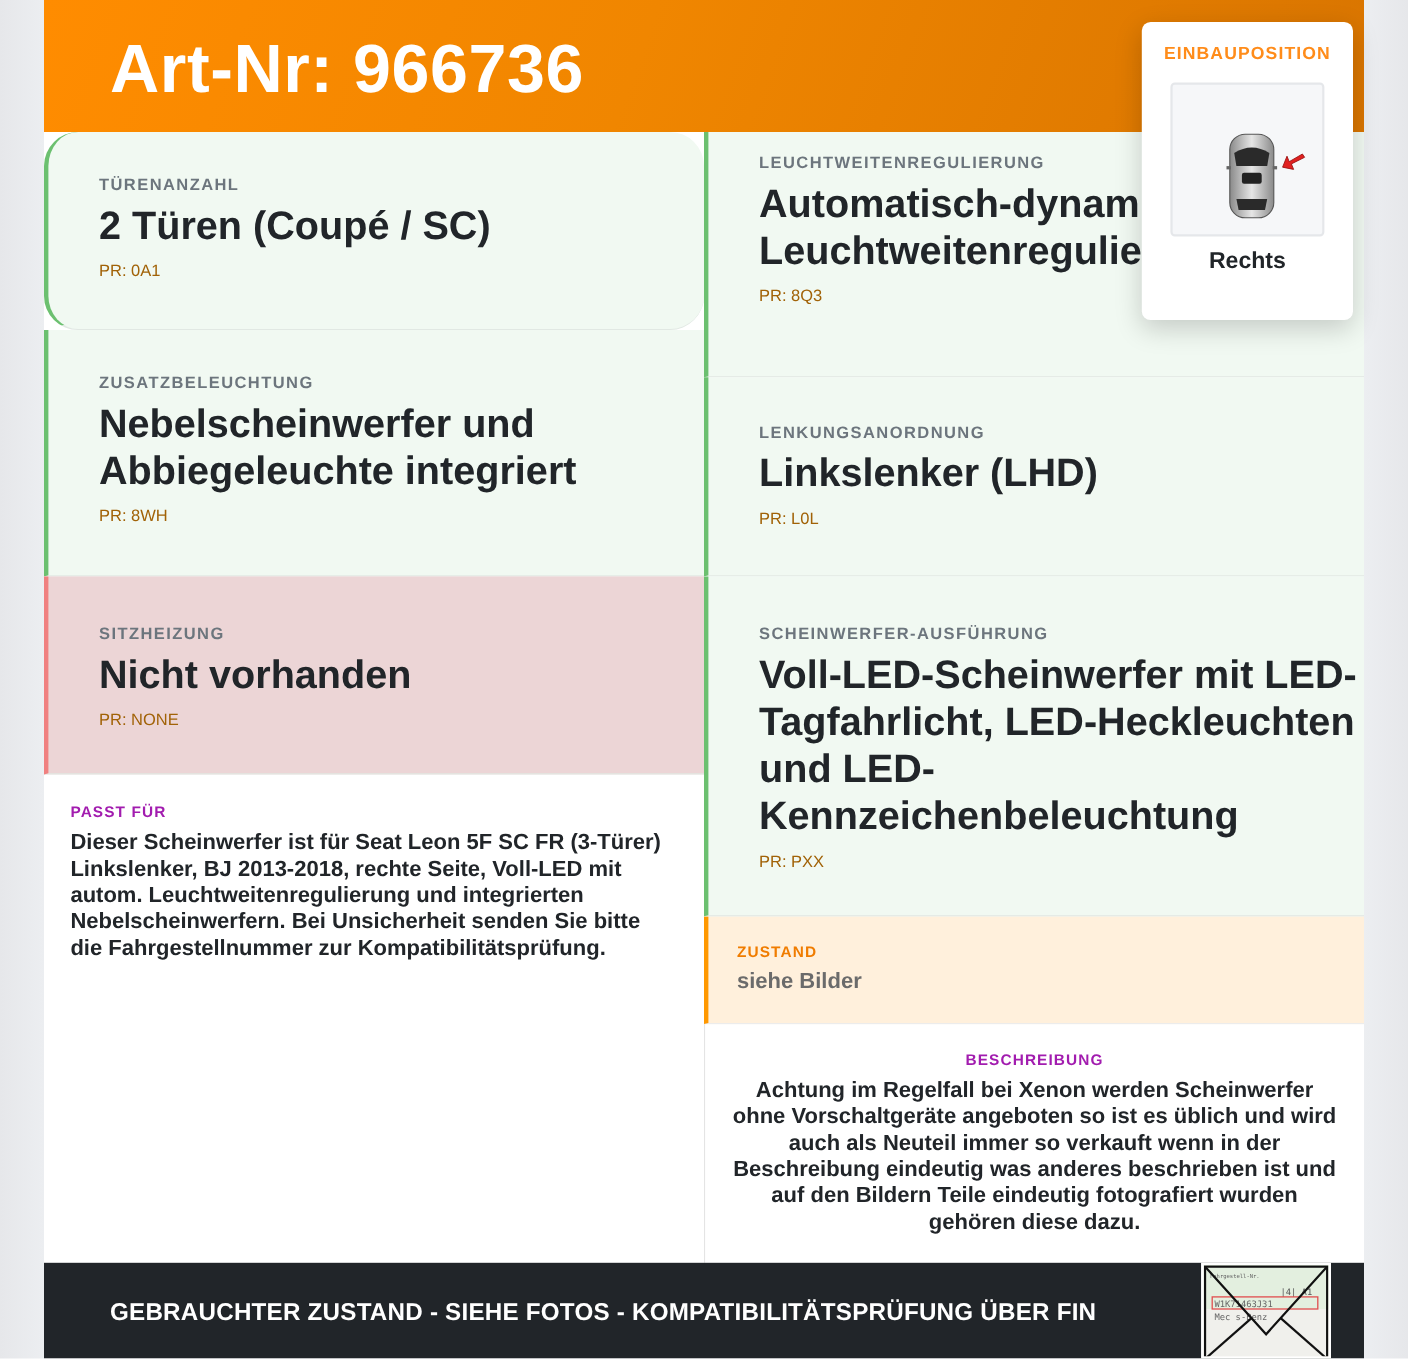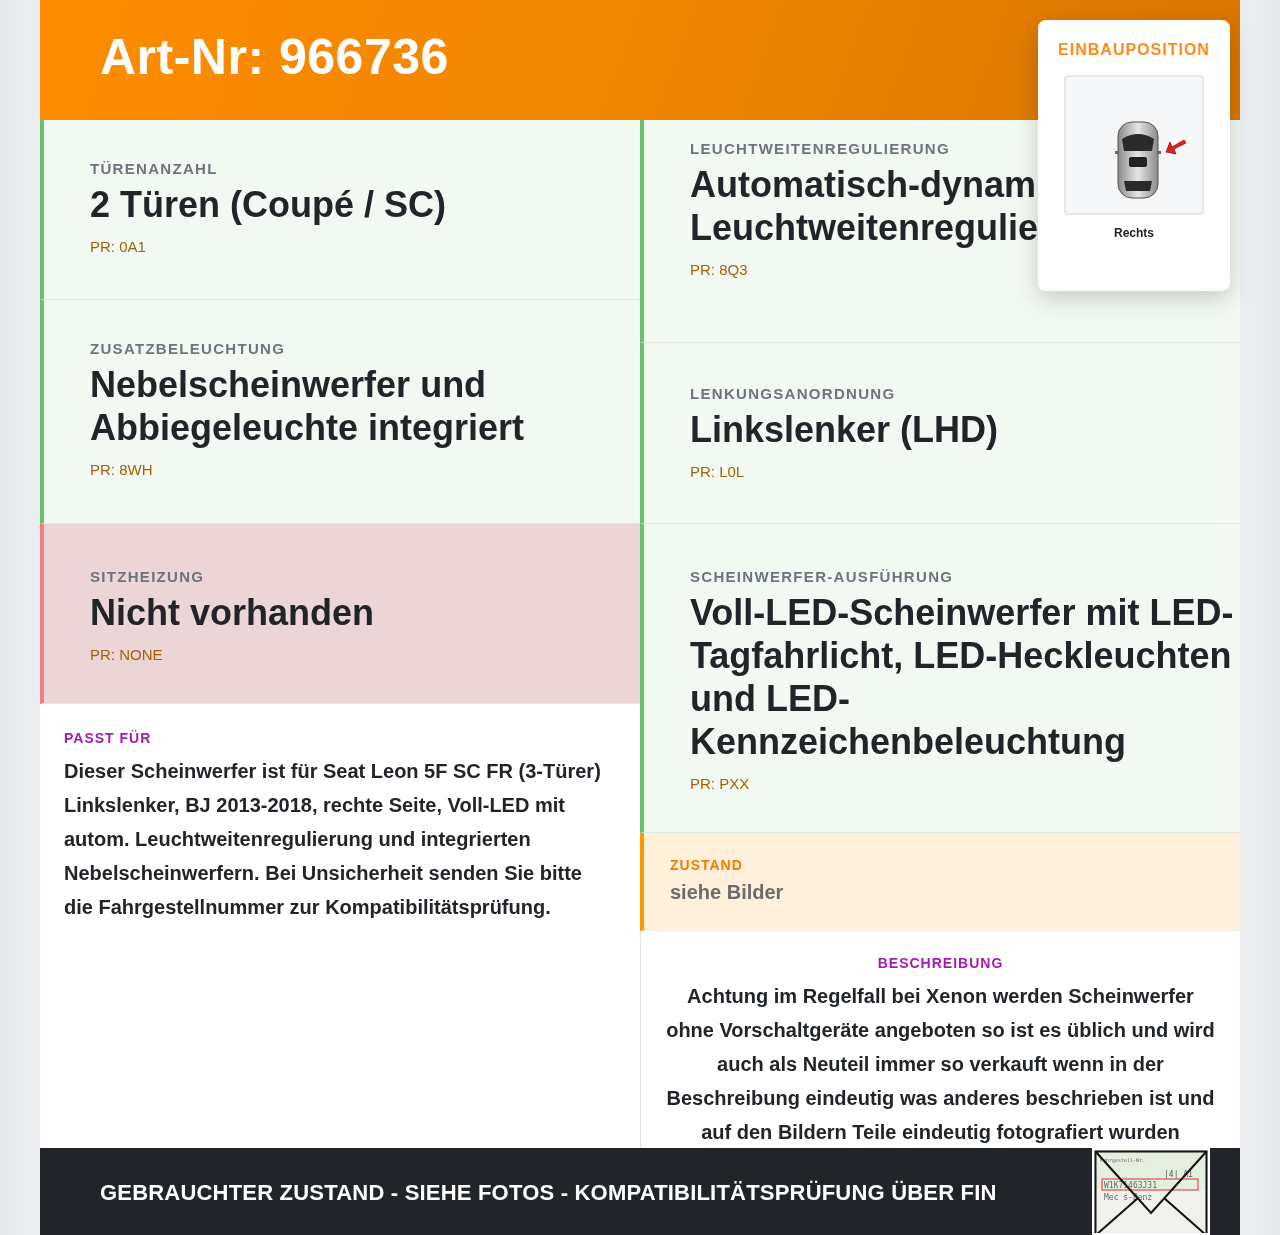--- a/index.html
+++ b/index.html
@@ -13,50 +13,50 @@
   .page {
     position: absolute; left: 40px; top: 0; width: 1200px; height: 1235px;
     background: #ffffff;
   }
   .header {
     position: absolute; left: 0; top: 0; width: 1200px; height: 120px;
     background: linear-gradient(110deg, #ff8c00 0%, #f08600 45%, #d97500 100%);
   }
   .header-title {
     position: absolute; left: 60px; top: 28px;
-    font-size: 50px; font-weight: 700; color: #ffffff; letter-spacing: 0.5px;
+    font-size: 62px; font-weight: 700; color: #ffffff; letter-spacing: 0.5px;
   }
   .col { position: absolute; top: 120px; width: 600px; }
   .col-left { left: 0; }
   .col-right { left: 600px; }
   .cell {
     position: relative; width: 600px;
     border-bottom: 1px solid #e1e8e3;
     padding-left: 46px;
   }
   .cell.ok { background: #f1f9f2; border-left: 4px solid #6cc070; }
   .cell.bad { background: #ecd5d6; border-left: 4px solid #f08080; }
   .cell-label {
     font-size: 15px; font-weight: 700; letter-spacing: 1.3px; color: #6c757d;
     text-transform: uppercase;
   }
   .cell-value {
     font-size: 36px; font-weight: 700; color: #212529; line-height: 43px;
     margin-top: 6px;
   }
   .cell-pr { font-size: 15px; color: #a16207; margin-top: 12px; }
-  .c1 { height: 180px; padding-top: 40px; }
+  .c1 { height: 180px; padding-top: 40px; border-radius: 31px; }
   .c2 { height: 224px; padding-top: 40px; }
   .c3 { height: 180px; padding-top: 44px; }
   .r1 { height: 223px; padding-top: 20px; }
   .r2 { height: 181px; padding-top: 42px; }
   .r3 { height: 309px; padding-top: 44px; }
   .info-block { padding: 26px 24px 0 24px; }
   .info-label { font-size: 14px; font-weight: 700; letter-spacing: 1px; color: #a21caf; text-transform: uppercase; }
-  .info-text { font-size: 20px; font-weight: 700; color: #212529; line-height: 34px; margin-top: 8px; }
+  .info-text { font-size: 20px; font-weight: 700; color: #212529; line-height: 24px; margin-top: 8px; }
   .passt { height: 444px; background: #ffffff; }
   .zustand {
     height: 98px; background: #fff0dc; border-left: 4px solid #ff9800;
     padding: 24px 0 0 26px; border-bottom: 1px solid #ececec;
   }
   .zustand-label { font-size: 14px; font-weight: 700; letter-spacing: 1px; color: #f07c00; text-transform: uppercase; }
   .zustand-value { font-size: 20px; font-weight: 700; color: #6b6b6b; margin-top: 8px; }
   .beschreibung { height: 217px; border-left: 1px solid #e4e4e4; padding: 24px 24px 0 24px; text-align: center; }
   .footer {
     position: absolute; left: 0; top: 1148px; width: 1200px; height: 87px;
@@ -78,21 +78,21 @@
   }
   .popup-label {
     margin-top: 21px; font-size: 16px; font-weight: 700; color: #ff8c1a; letter-spacing: 1px;
   }
   .popup-img {
     position: absolute; left: 26px; top: 55px; width: 140px; height: 140px;
     background: #f6f7f9; border: 2px solid #e5e7ea; border-radius: 4px;
   }
   .popup-caption {
     position: absolute; left: 0; top: 206px; width: 192px;
-    font-size: 12px; font-weight: 700; color: #212529;
+    font-size: 21px; font-weight: 700; color: #212529;
   }
 </style>
 </head>
 <body>
 
 <div class="page">
 
   <div class="header">
     <div class="header-title">Art-Nr: 966736</div>
   </div>

